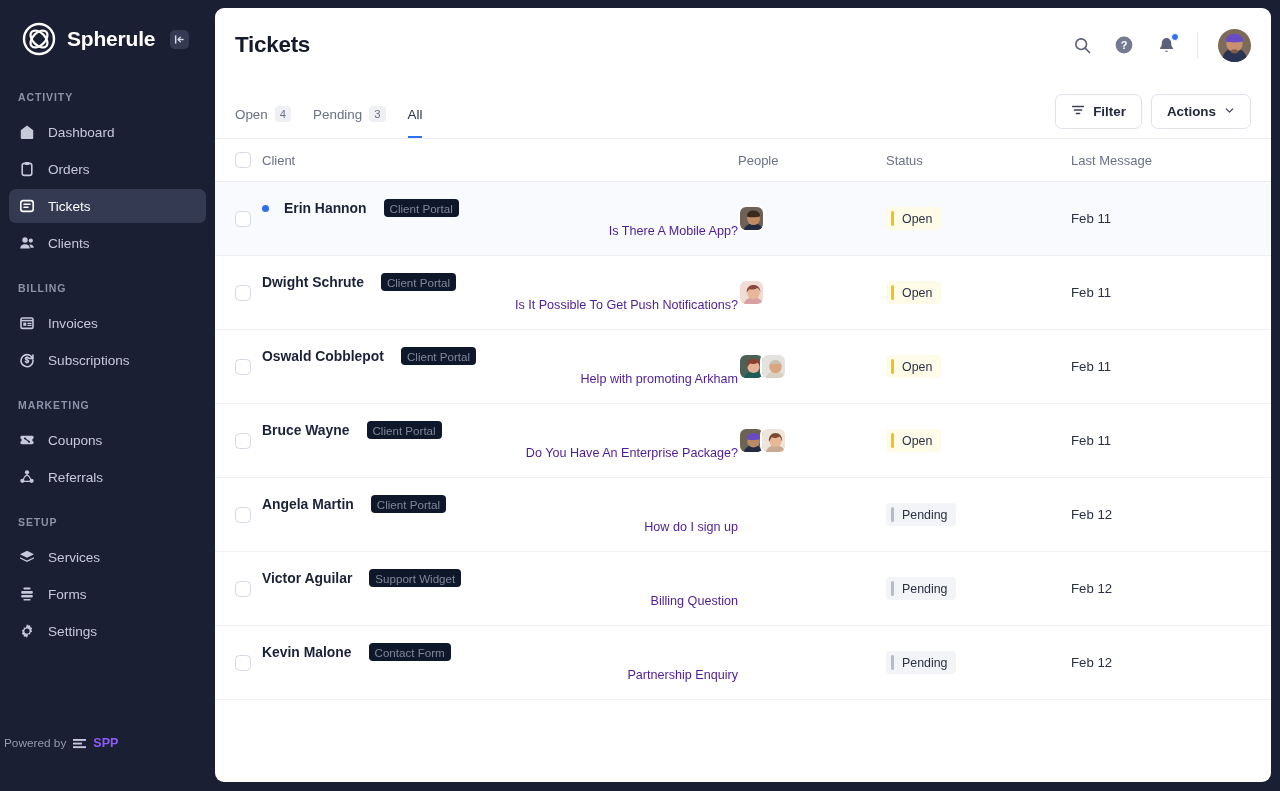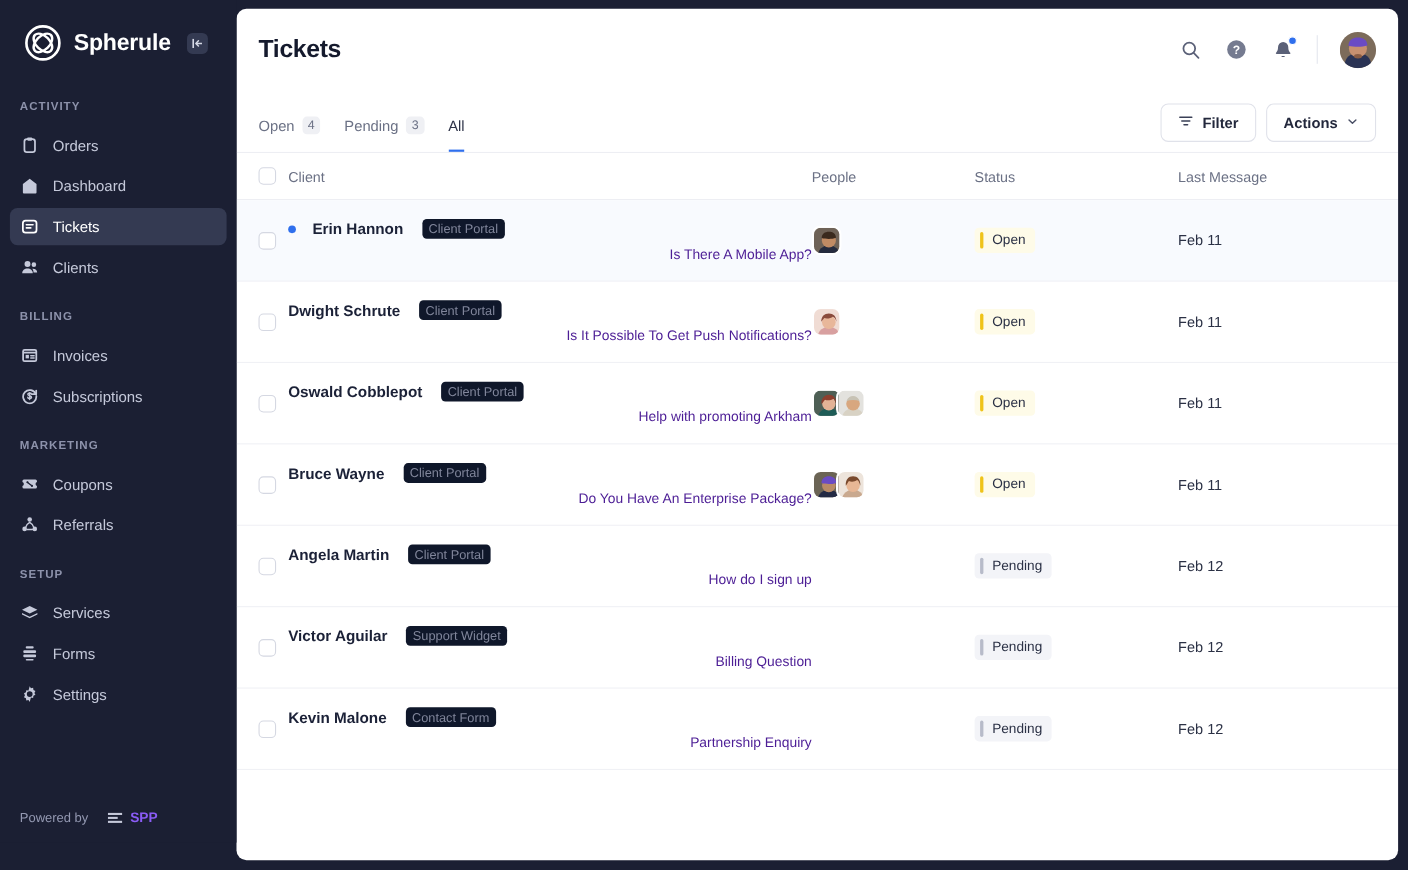--- a/index.html
+++ b/index.html
@@ -64,22 +64,22 @@
     cursor: pointer;
     text-decoration: none;
   }
   .nav-item.active { background: #343A52; color: #FFFFFF; }
   .nav-item .ico { width: 17px; height: 17px; flex: 0 0 17px; display: flex; align-items: center; justify-content: center; }
   .nav-item .ico svg { display: block; }
 
   .sidebar-footer {
     height: 46px;
     display: flex; align-items: center;
-    gap: 18px;
-    padding-left: 18px;
+    gap: 7px;
+    padding-left: 4px;
     color: #9499B2;
     font-size: 11.8px;
   }
   .spp-logo { display:flex; align-items:center; gap:5px; color:#8b5cf6; font-weight: bold; font-size: 12.5px;}
 
   
   .main-wrap {
     flex: 1; height: 791px;
     padding: 8px 9px 9px 0;
   }
@@ -286,35 +286,35 @@
     </span>
   </div>
 
   <nav class="nav-scroll">
 
     <div class="nav-group">
       <div class="nav-group-title">ACTIVITY</div>
 
       <a class="nav-item">
         <span class="ico">
+          <svg width="16" height="16" viewBox="0 0 16 16" fill="#C5C9DA">
+              <path d="M8 1.4 L14.2 6.3 V14 a.9.9 0 0 1-.9.9H2.7a.9.9 0 0 1-.9-.9V6.3 Z"></path>
+            </svg>
+        </span>
+        <span>Dashboard</span>
+      </a>
+
+      <a class="nav-item">
+        <span class="ico">
           <svg width="16" height="16" viewBox="0 0 16 16">
               <rect x="3.2" y="2.4" width="9.6" height="12" rx="2.2" fill="none" stroke="#C5C9DA" stroke-width="1.6"></rect>
               <rect x="5.6" y="1.1" width="4.8" height="2.8" rx="1" fill="#C5C9DA"></rect>
             </svg>
         </span>
         <span>Orders</span>
-      </a>
-
-      <a class="nav-item">
-        <span class="ico">
-          <svg width="16" height="16" viewBox="0 0 16 16" fill="#C5C9DA">
-              <path d="M8 1.4 L14.2 6.3 V14 a.9.9 0 0 1-.9.9H2.7a.9.9 0 0 1-.9-.9V6.3 Z"></path>
-            </svg>
-        </span>
-        <span>Dashboard</span>
       </a>
 
       <a class="nav-item active">
         <span class="ico">
           <svg width="16" height="16" viewBox="0 0 16 16">
               <rect x="1.8" y="2.6" width="12.4" height="10.8" rx="2.4" fill="none" stroke="#FFFFFF" stroke-width="1.6"></rect>
               <path d="M5 6.3h6M5 9.2h4" stroke="#FFFFFF" stroke-width="1.5" stroke-linecap="round"></path>
             </svg>
         </span>
         <span>Tickets</span>

